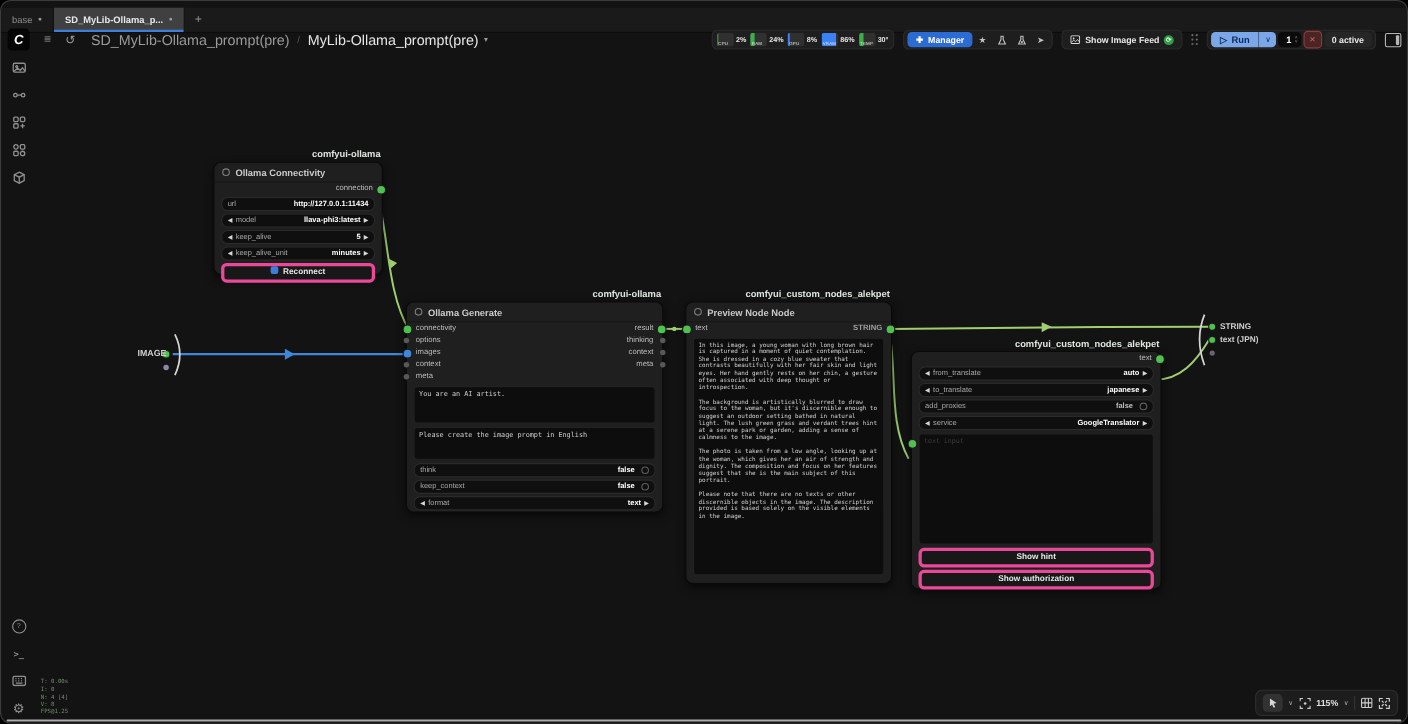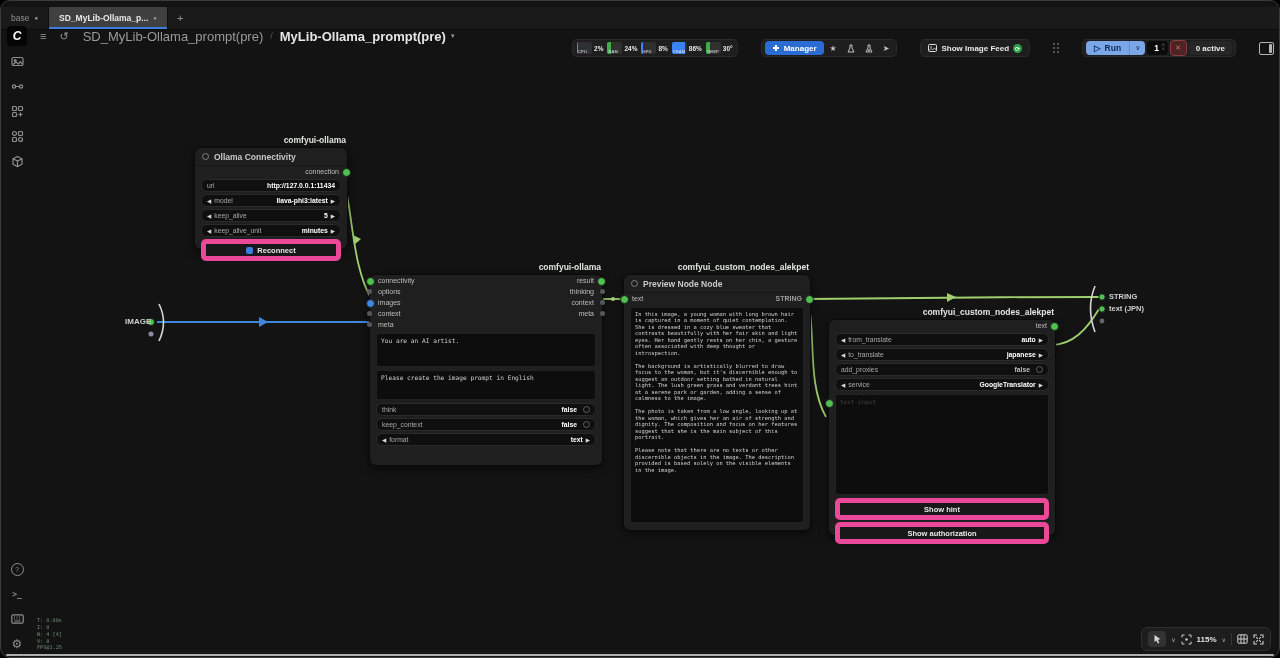--- a/index.html
+++ b/index.html
@@ -11,24 +11,24 @@
   .tab .tdot{font-size:6px;color:#9a9a9a;}
   .tab.active{background:#404040;color:#e8e8e8;font-weight:bold;box-shadow:inset 0 -2px 0 #3d7edb;}
   .tab-add{display:flex;align-items:center;padding:0 9px;color:#8f8f8f;font-size:11px;}
   
   .menubar{position:absolute;left:0;top:22px;right:0;height:26px;display:flex;align-items:center;}
   .logo{width:20px;height:20px;margin-left:6px;background:#050505;border-radius:4px;color:#fff;
         font-weight:bold;font-style:italic;font-size:12px;display:flex;align-items:center;justify-content:center;}
   .mb-icon{color:#9a9a9a;font-size:11px;margin-left:13px;}
   .crumb{font-size:13px;color:#9a9a9a;margin-left:14px;}
   .crumb-sep{font-size:9px;color:#555;margin:0 7px;}
-  .crumb.cur{color:#e6e6e6;font-weight:bold;margin-left:0;}
+  .crumb.cur{color:#e6e6e6;font-weight:normal;margin-left:0;}
   .crumb-caret{font-size:7px;color:#999;margin-left:5px;}
   
-  .controls{position:absolute;right:5px;top:25px;height:20px;display:flex;align-items:center;gap:23px;margin-top:12px;}
+  .controls{position:absolute;right:5px;top:25px;height:20px;display:flex;align-items:center;gap:8px;}
   .grp{display:flex;align-items:center;background:#1e1e1e;border:1px solid #2b2b2b;border-radius:5px;padding:1px 3px;gap:2px;height:18px;box-sizing:border-box;}
   .metric{display:flex;align-items:center;gap:2px;padding:0 1px;}
   .mbar{position:relative;width:15px;height:12px;background:#303030;border-radius:2px;overflow:hidden;}
   .mfill{position:absolute;left:0;top:0;bottom:0;}
   .mlabel{position:absolute;left:1px;bottom:0px;font-size:4px;color:#e5e5e5;letter-spacing:.2px;}
   .mval{font-size:6.5px;font-weight:bold;color:#e8e8e8;}
   .btn-manager{display:flex;align-items:center;gap:4px;background:#2b6cd4;border-radius:4px;padding:0 7px;height:14px;color:#fff;font-size:8px;font-weight:bold;}
   .mini-ic{color:#c2c2c2;font-size:8px;padding:0 4px;display:flex;align-items:center;}
   .btn-feed{display:flex;align-items:center;gap:4px;color:#e8e8e8;font-size:8px;font-weight:bold;padding:0 4px;height:14px;}
   .feed-badge{width:9px;height:9px;border-radius:50%;background:#2e9e46;color:#eaffea;font-size:6px;display:flex;align-items:center;justify-content:center;}
@@ -60,21 +60,21 @@
   .slotrow{position:relative;display:flex;justify-content:space-between;padding:0 8px;height:11px;align-items:center;font-size:7px;color:#bdbdbd;}
   .dot{position:absolute;border-radius:50%;z-index:3;}
   .dot.g{width:7px;height:7px;background:#4fc14f;border:1px solid #1b1b1b;}
   .dot.b{width:7px;height:7px;background:#3f87dd;border:1px solid #1b1b1b;}
   .dot.s{width:5px;height:5px;background:#585858;}
   .widget{height:11px;margin:2px 6px;background:#0f0f0f;border:1px solid #2a2a2a;border-radius:6px;
           display:flex;align-items:center;padding:0 5px;font-size:6.8px;color:#a8a8a8;gap:3px;}
   .widget .val{margin-left:auto;color:#fff;font-weight:bold;}
   .warr{color:#d8d8d8;font-size:5.5px;}
   .toggle-ring{width:5px;height:5px;border:1.2px solid #5e5e5e;border-radius:50%;margin-left:3px;flex:none;}
-  .nbutton{height:12px;margin:2px 6px;background:#181818;border:5px solid #ec4899;border-radius:5px;display:flex;align-items:center;justify-content:center;gap:4px;color:#e8e8e8;font-size:7.5px;font-weight:bold;}
+  .nbutton{height:12px;margin:2px 6px;background:#181818;border:3px solid #ec4899;border-radius:5px;display:flex;align-items:flex-start;justify-content:center;gap:4px;color:#e8e8e8;font-size:7.5px;font-weight:bold;}
   .bsq{width:7px;height:7px;background:#3d7edb;border-radius:2px;}
   .ntext{margin:3px 6px;background:#0d0d0d;border:1px solid #222;border-radius:3px;padding:3px 4px;
          font-family:"DejaVu Sans Mono",monospace;color:#cfcfcf;white-space:pre-wrap;overflow:hidden;}
   .gen-text{font-size:6.2px;line-height:1.25;}
   .preview-body{font-size:5.4px;line-height:1.2;height:208px;}
   .trans-area{height:93px;font-size:6px;color:#3f3f3f;}
   
   .marker-label{position:absolute;z-index:2;font-size:8px;font-weight:bold;color:#cfcfcf;white-space:nowrap;}
   
   .perf{position:absolute;left:36px;bottom:6px;font-family:"DejaVu Sans Mono",monospace;font-size:5.2px;line-height:1.3;color:#6f8f6f;z-index:2;}
@@ -351,20 +351,24 @@
         <span class="warr">▶</span>
       </div>
       <div class="nbutton">
         <span class="bsq"></span>
         <span>Reconnect</span>
       </div>
     </div>
 
     <div class="node" style="left:368px;top:273px;width:232px;height:190px;">
       <span class="badge">comfyui-ollama</span>
+      <div class="nheader">
+        <span class="cdot"></span>
+        <span>Ollama Generate</span>
+      </div>
       <div class="slotrow">
         <span class="dot g" style="left:-4px;top:2px;"></span>
         <span>connectivity</span>
         <span>result</span>
         <span class="dot g" style="right:-4px;top:2px;"></span>
       </div>
       <div class="slotrow">
         <span class="dot s" style="left:-3px;top:3px;"></span>
         <span>options</span>
         <span>thinking</span>

